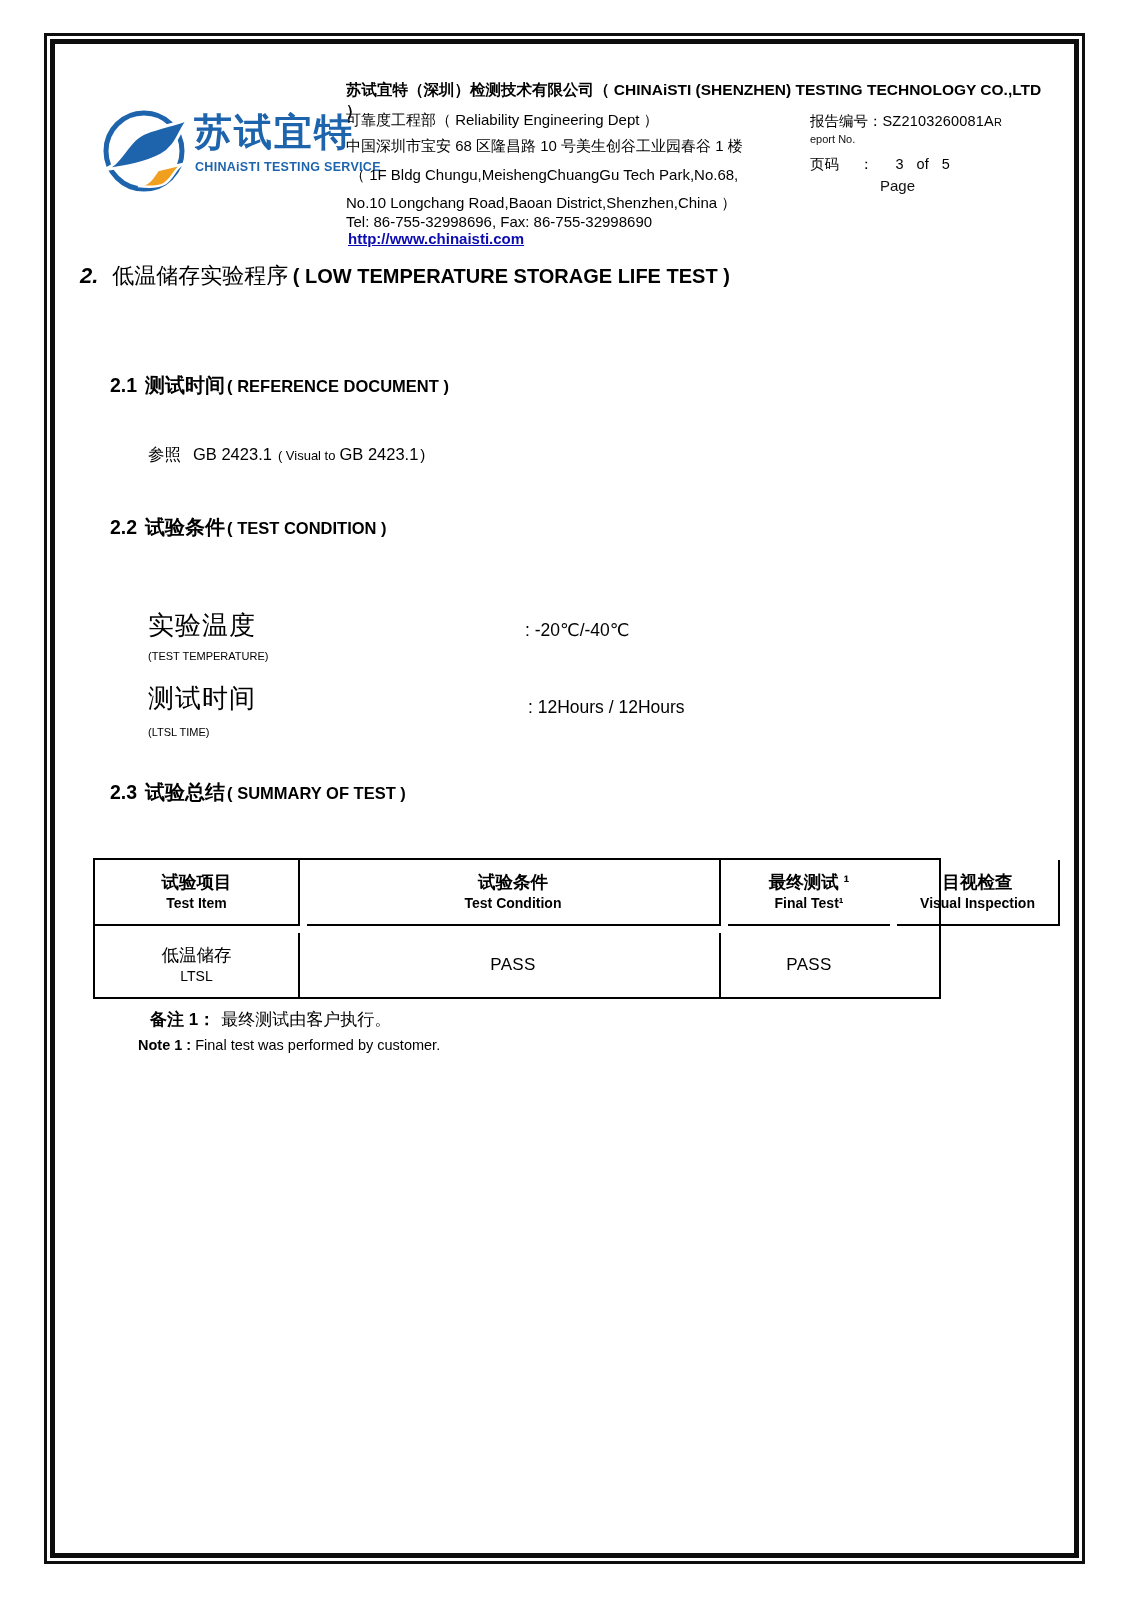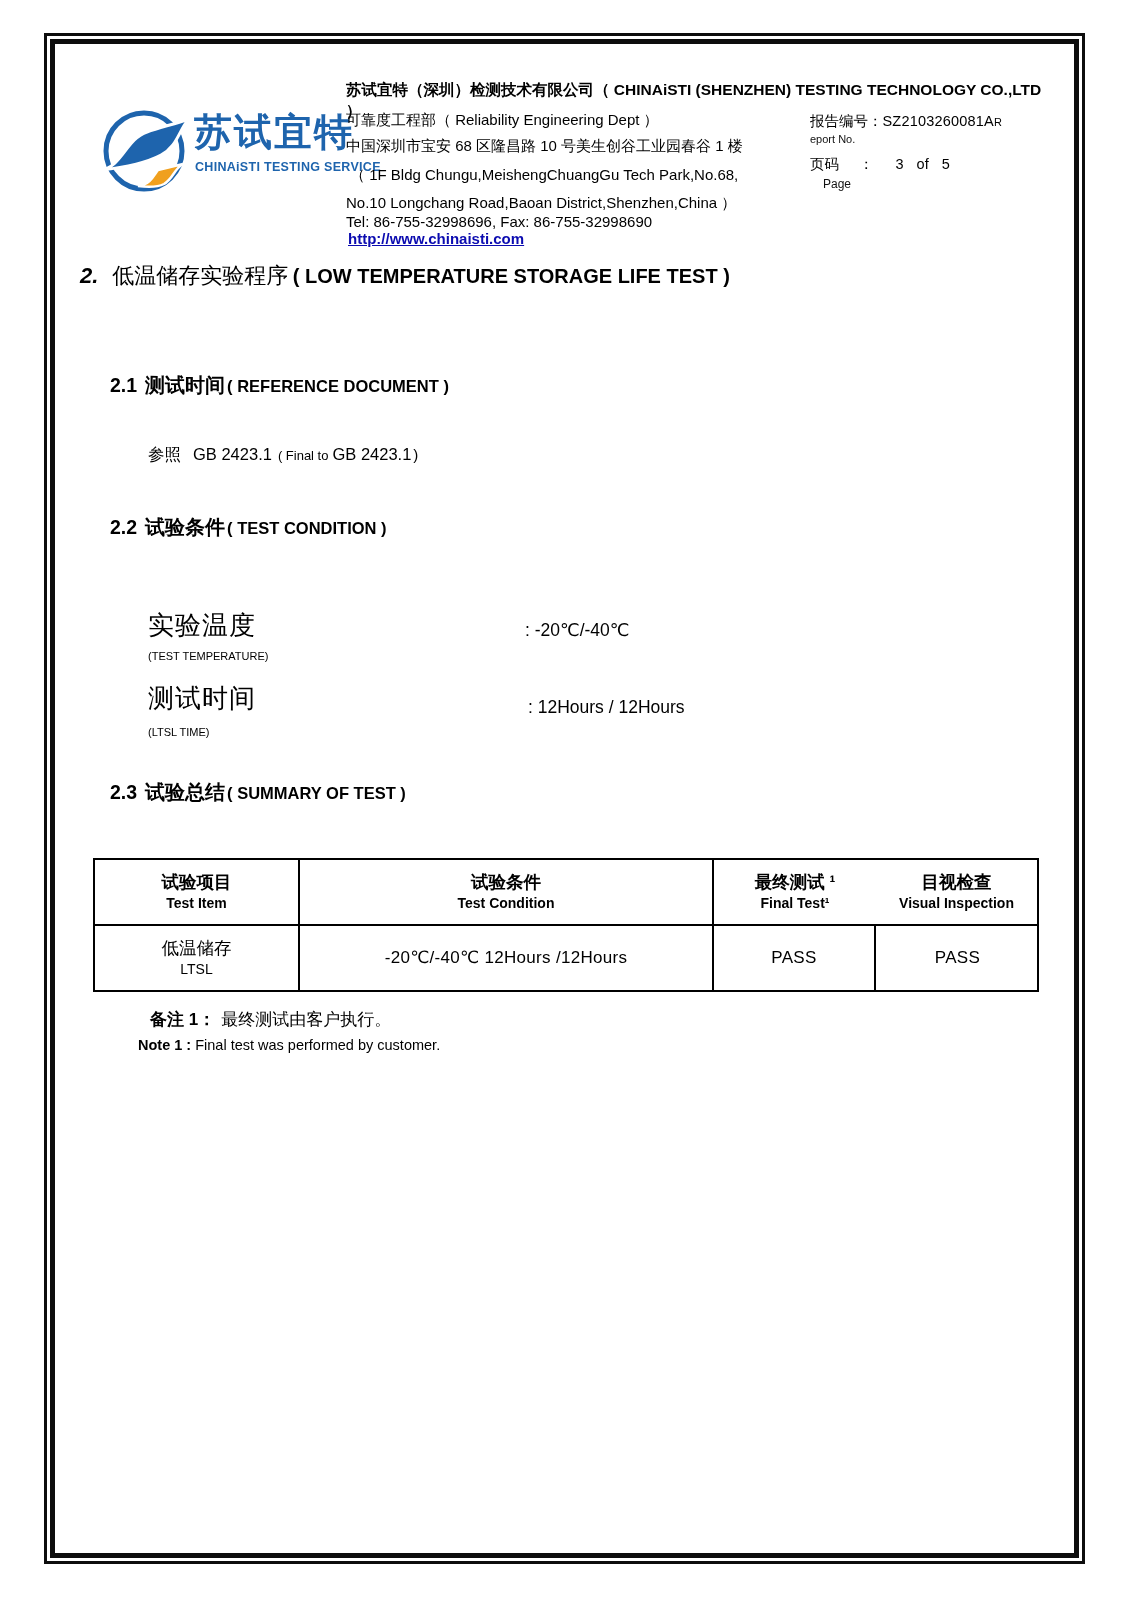--- a/index.html
+++ b/index.html
@@ -31,21 +31,21 @@
   .h-tel     { left:346px; top:213px; font-size:15px; }
   .h-url     { left:348px; top:230px; font-size:15px; font-weight:bold; text-decoration:underline; }
 
   .h-reportno { left:810px; top:112px; font-size:14.5px; white-space:nowrap; }
   .h-reportno .val  { font-size:14.5px; letter-spacing:0.2px; }
   .h-reportno .wrap { font-size:11px; }
   .h-eport    { left:810px; top:133px; font-size:11px; color:#111; }
   .h-pageno   { left:810px; top:155px; font-size:14.5px; white-space:nowrap; }
   .h-pageno .colon { margin-left:20px; }
   .h-pageno .val   { margin-left:22px; word-spacing:9px; }
-  .h-page     { left:796px; top:177px; font-size:12px; color:#111;padding-left:27px; }
+  .h-page     { left:853px; top:177px; font-size:15px; color:#111;padding-left:27px; }
 
   
   .sec-main { left:80px; top:261px; white-space:nowrap; }
   .sec-main .num { font-style:italic; font-weight:bold; font-size:22px; margin-right:14px; }
   .sec-main .cn  { font-weight:normal; font-size:22px; }
   .sec-main .en  { font-weight:bold; font-size:20px; }
 
   .sec-sub { white-space:nowrap; }
   .sec-sub .num { font-weight:bold; font-size:19.5px; margin-right:8px; }
   .sec-sub .cn  { font-weight:bold; font-size:20px; }
@@ -66,25 +66,26 @@
   .cond-val   { font-size:17.5px; }
   .c1l { left:148px; top:608px; }
   .c1s { left:148px; top:650px; }
   .c1v { left:525px; top:620px; }
   .c2l { left:148px; top:681px; }
   .c2s { left:148px; top:726px; }
   .c2v { left:528px; top:697px; }
 
   
   .sum-table {
-    left:93px; top:858px; width:946px;
+    left:93px; top:858px; width:848px;
     display:grid;
     grid-template-columns:205px 414px 162px 163px;
     grid-template-rows:66px 64px;
     border:2.5px solid #000;
+    gap:7px;
   }
   .cell {
     display:flex; flex-direction:column; align-items:center; justify-content:center;
     border-right:2px solid #000; text-align:center; line-height:1.35;
   }
   .cell.last { border-right:none; }
   .cell.head { border-bottom:2px solid #000; }
   .cell .cn { font-size:17.5px; font-weight:bold; }
   .cell .en { font-size:14px; font-weight:bold; }
   .cell.body .cn { font-weight:normal; }
@@ -134,21 +135,21 @@
   <div class="abs h-page">Page</div>
 
   <div class="abs sec-main">
     <span class="num">2.</span><span class="cn">低温储存实验程序</span> <span class="en">( LOW TEMPERATURE STORAGE LIFE TEST )</span>
   </div>
 
   <div class="abs sec-sub sec-21">
     <span class="num">2.1</span><span class="cn">测试时间</span><span class="en">( REFERENCE DOCUMENT )</span>
   </div>
   <div class="abs ref-line">
-    <span class="cn">参照</span><span>GB 2423.1</span><span class="small">( Final to</span><span class="val2">GB 2423.1</span><span class="close">)</span>
+    <span class="cn">参照</span><span>GB 2423.1</span><span class="small">( Visual to</span><span class="val2">GB 2423.1</span><span class="close">)</span>
   </div>
 
   <div class="abs sec-sub sec-22">
     <span class="num">2.2</span><span class="cn">试验条件</span><span class="en">( TEST CONDITION )</span>
   </div>
 
   <div class="abs cond-label c1l">实验温度</div>
   <div class="abs cond-sub c1s">(TEST TEMPERATURE)</div>
   <div class="abs cond-val c1v">: -20℃/-40℃</div>
 
@@ -176,23 +177,20 @@
     <div class="cell head">
       <div class="cn">目视检查</div>
       <div class="en">Visual Inspection</div>
     </div>
 
     <div class="cell body">
       <div class="cn">低温储存</div>
       <div class="sub">LTSL</div>
     </div>
     <div class="cell body">
-      <div class="single">-20℃/-40℃  12Hours /12Hours</div>
-    </div>
-    <div class="cell body">
       <div class="single">PASS</div>
     </div>
     <div class="cell body last">
       <div class="single">PASS</div>
     </div>
   </div>
 
   <div class="abs note-cn">
     <span class="lbl">备注 1：</span><span>最终测试由客户执行。</span>
   </div>

